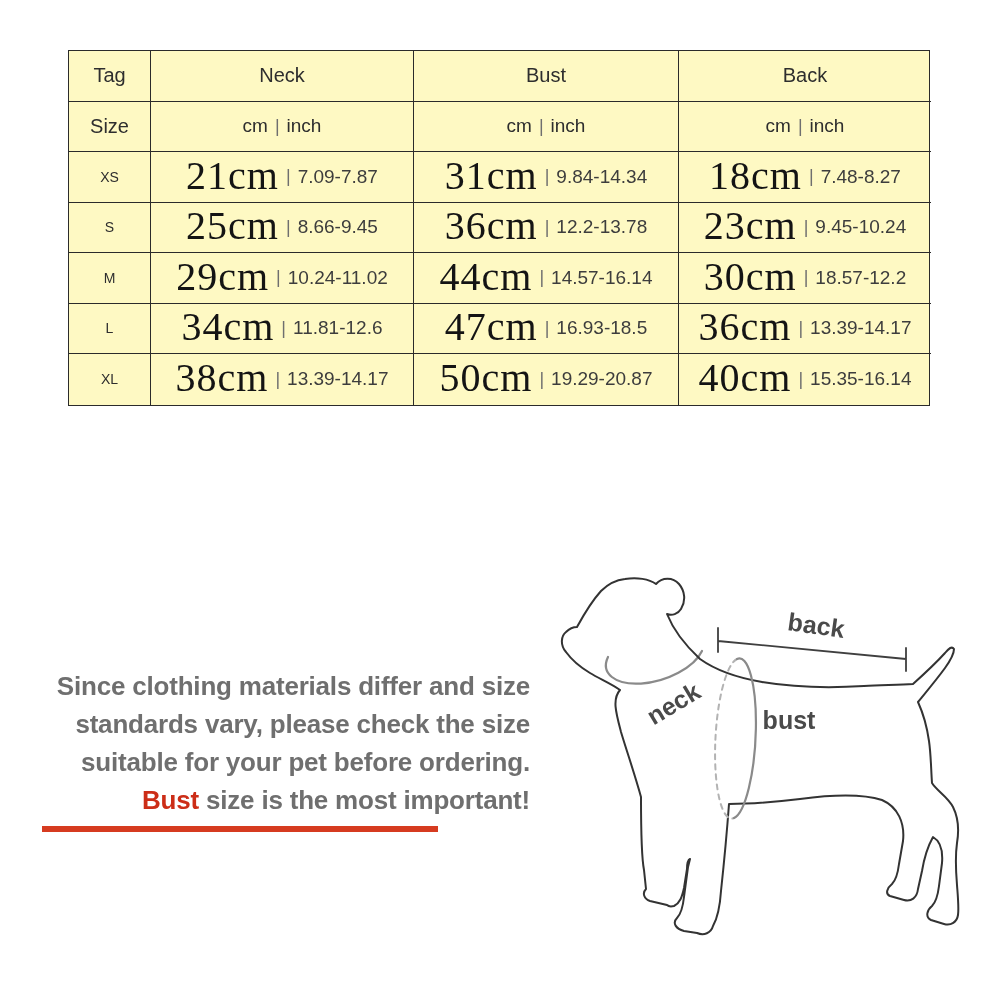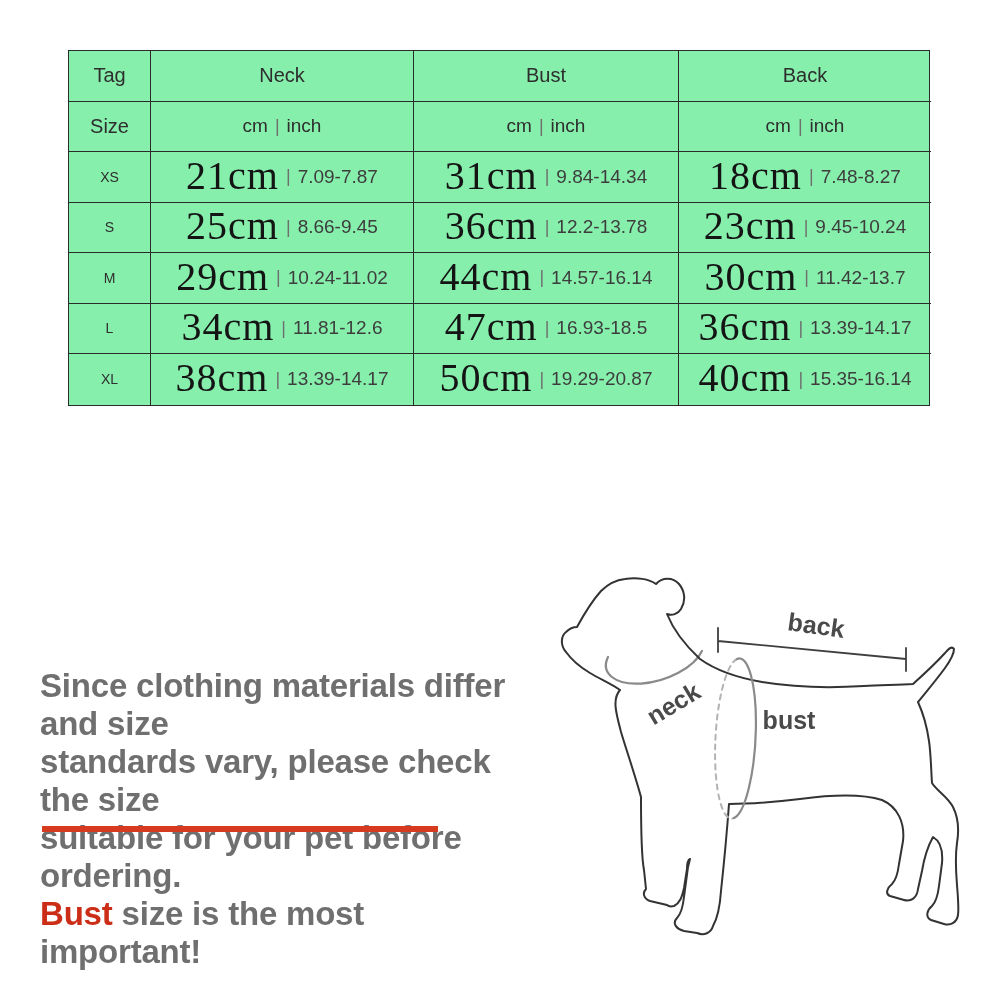--- a/index.html
+++ b/index.html
@@ -9,21 +9,21 @@
   }
 
   
   .size-table{
     position:absolute;left:68px;top:50px;width:862px;
     display:grid;
     grid-template-columns:82px 263px 265px 252px;
     grid-auto-rows:50.5px;
     border:1px solid #2b2b2b;
     box-sizing:border-box;
-    background:#86efac;
+    background:#fef9c3;
   }
   .cell{
     border-right:1px solid #2b2b2b;
     border-bottom:1px solid #2b2b2b;
     display:flex;align-items:center;justify-content:center;
     box-sizing:border-box;white-space:nowrap;overflow:hidden;
   }
   .cell:nth-child(4n){border-right:none;}
   .cell:nth-child(n+25){border-bottom:none;}
   .hdr{font-size:20px;color:#2e2e2e;}
@@ -33,22 +33,23 @@
     font-family:"Liberation Serif",serif;
     font-size:40px;color:#141414;letter-spacing:1px;line-height:1;
     margin-top:-2px;
   }
   .sep{font-size:18px;color:#6f6f6f;margin:0 7px;font-weight:300;}
   .inch{font-size:19px;color:#3d3d3d;}
 
   
   .note{
     position:absolute;left:40px;top:667px;width:490px;
-    font-size:33px;line-height:38px;color:#6f6f6f;font-weight:600;
+    font-size:26px;line-height:38px;color:#6f6f6f;font-weight:600;
     letter-spacing:-0.2px;
+    text-align:right;
   }
   .note .hl{color:#cc2d17;}
   .red-underline{
     position:absolute;left:42px;top:826px;width:396px;height:6px;
     background:#d63b20;
   }
 
   
   .dog-svg{position:absolute;left:540px;top:545px;width:460px;height:430px;}
   .dog-svg .outline{fill:none;stroke:#333333;stroke-width:2;stroke-linecap:round;stroke-linejoin:round;}
@@ -130,21 +131,21 @@
       <span class="inch">10.24-11.02</span>
     </div>
     <div class="cell">
       <span class="cm">44cm</span>
       <span class="sep">|</span>
       <span class="inch">14.57-16.14</span>
     </div>
     <div class="cell">
       <span class="cm">30cm</span>
       <span class="sep">|</span>
-      <span class="inch">11.42-13.7</span>
+      <span class="inch">18.57-12.2</span>
     </div>
 
     <div class="cell tag">L</div>
     <div class="cell">
       <span class="cm">34cm</span>
       <span class="sep">|</span>
       <span class="inch">11.81-12.6</span>
     </div>
     <div class="cell">
       <span class="cm">47cm</span>

